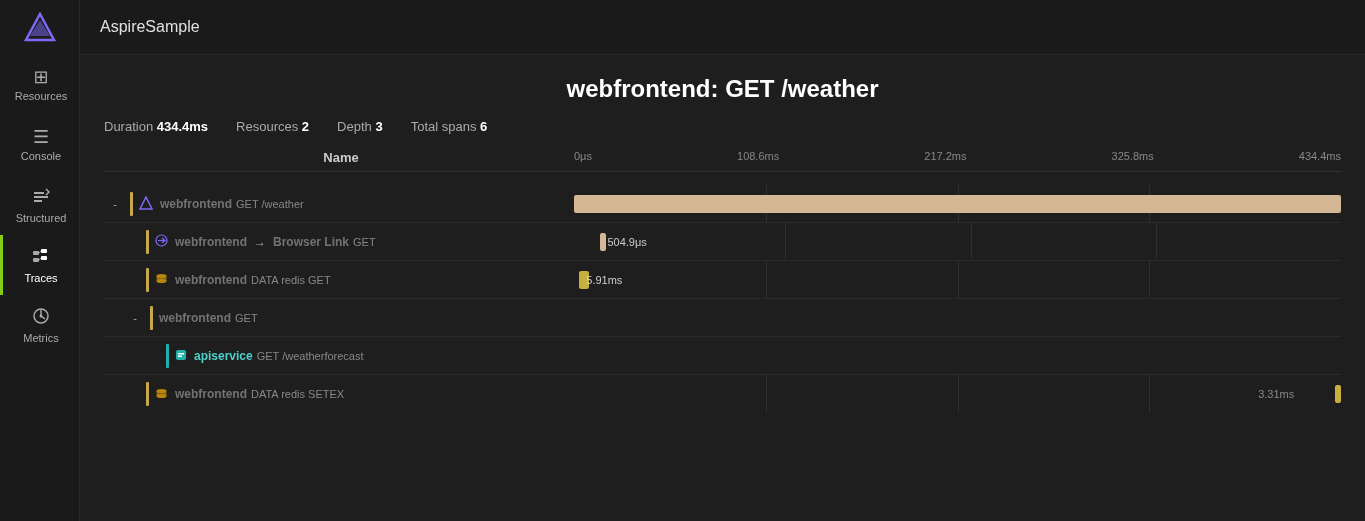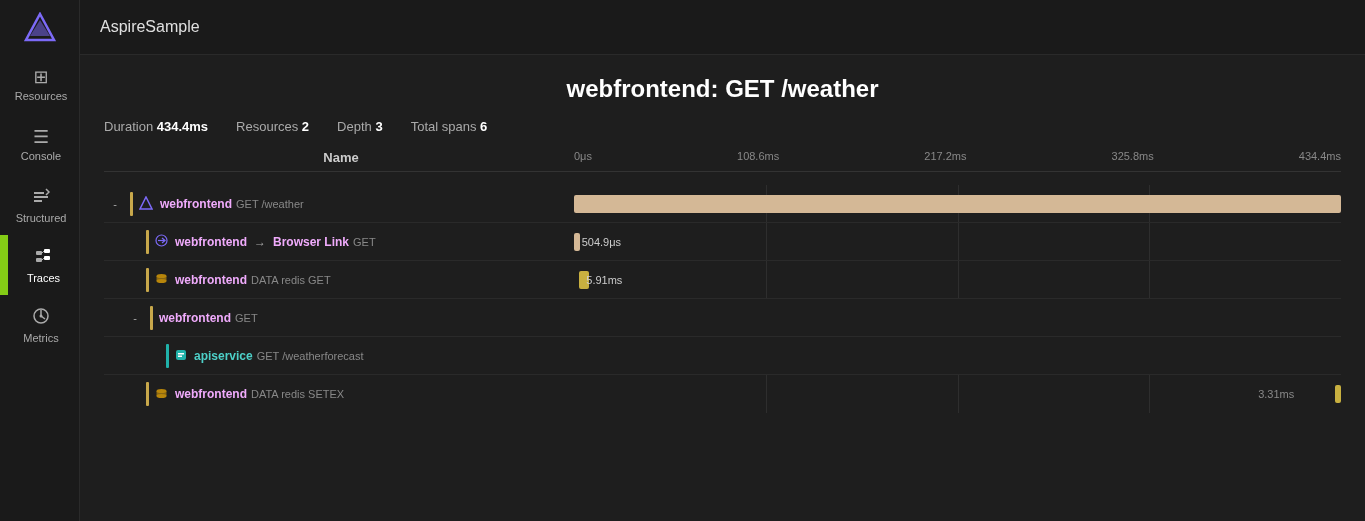--- a/index.html
+++ b/index.html
@@ -45,21 +45,21 @@
       align-items: center;
       justify-content: center;
       gap: 4px;
       cursor: pointer;
       color: #aaa;
       font-size: 11px;
       border-left: 3px solid transparent;
     }
     .sidebar-nav-item.active {
       color: #fff;
-      border-left: 8px solid #84cc16;
+      border-left: 3px solid #84cc16;
     }
     .sidebar-icon {
       font-size: 18px;
       line-height: 1;
     }
 
     
     .main {
       flex: 1;
       display: flex;
@@ -201,21 +201,21 @@
 
     
     .expand-btn {
       color: #aaa;
       font-size: 11px;
       width: 14px;
       flex-shrink: 0;
     }
     .service-name {
       font-weight: 600;
-      color: #f0abfc;
+      color: #737373;
     }
     .method-tag {
       color: #888;
       font-size: 11px;
     }
 
     .pipe-bar {
       width: 3px;
       height: 24px;
       background: #c8a84b;
@@ -344,21 +344,21 @@
               <span style="margin-right: 3px; font-size: 11px;"><svg width="13" height="13" viewBox="0 0 13 13">
                   <circle cx="6.5" cy="6.5" r="5.5" fill="none" stroke="#7c6af7" stroke-width="1.2"></circle>
                   <line x1="3" y1="6.5" x2="10" y2="6.5" stroke="#7c6af7" stroke-width="1.2"></line>
                   <polyline points="7,4 10,6.5 7,9" fill="none" stroke="#7c6af7" stroke-width="1.2"></polyline>
                 </svg></span>
               <span class="service-name">webfrontend</span>
               <span style="margin: 0px 3px; color: rgb(170, 170, 170);">→</span>
               <span class="service-name">Browser Link</span>
               <span class="method-tag"> GET</span>
             </div>
-            <div class="row-timeline" style="position: relative;">
+            <div class="row-timeline" style="position: relative; margin-left: 26px;">
               <div class="grid-line" style="left: 25%;"></div>
               <div class="grid-line" style="left: 50%;"></div>
               <div class="grid-line" style="left: 75%;"></div>
               <div class="span-bar" style="left: 0%; width: 0.5%; background: rgb(212, 184, 150); min-width: 6px;"></div>
               <span class="span-label" style="left: 1%;">504.9μs</span>
             </div>
           </div>
           <div class="trace-row">
             <div class="row-name" style="padding-left: 24px;">
               <span style="width: 14px; display: inline-block;"></span>

